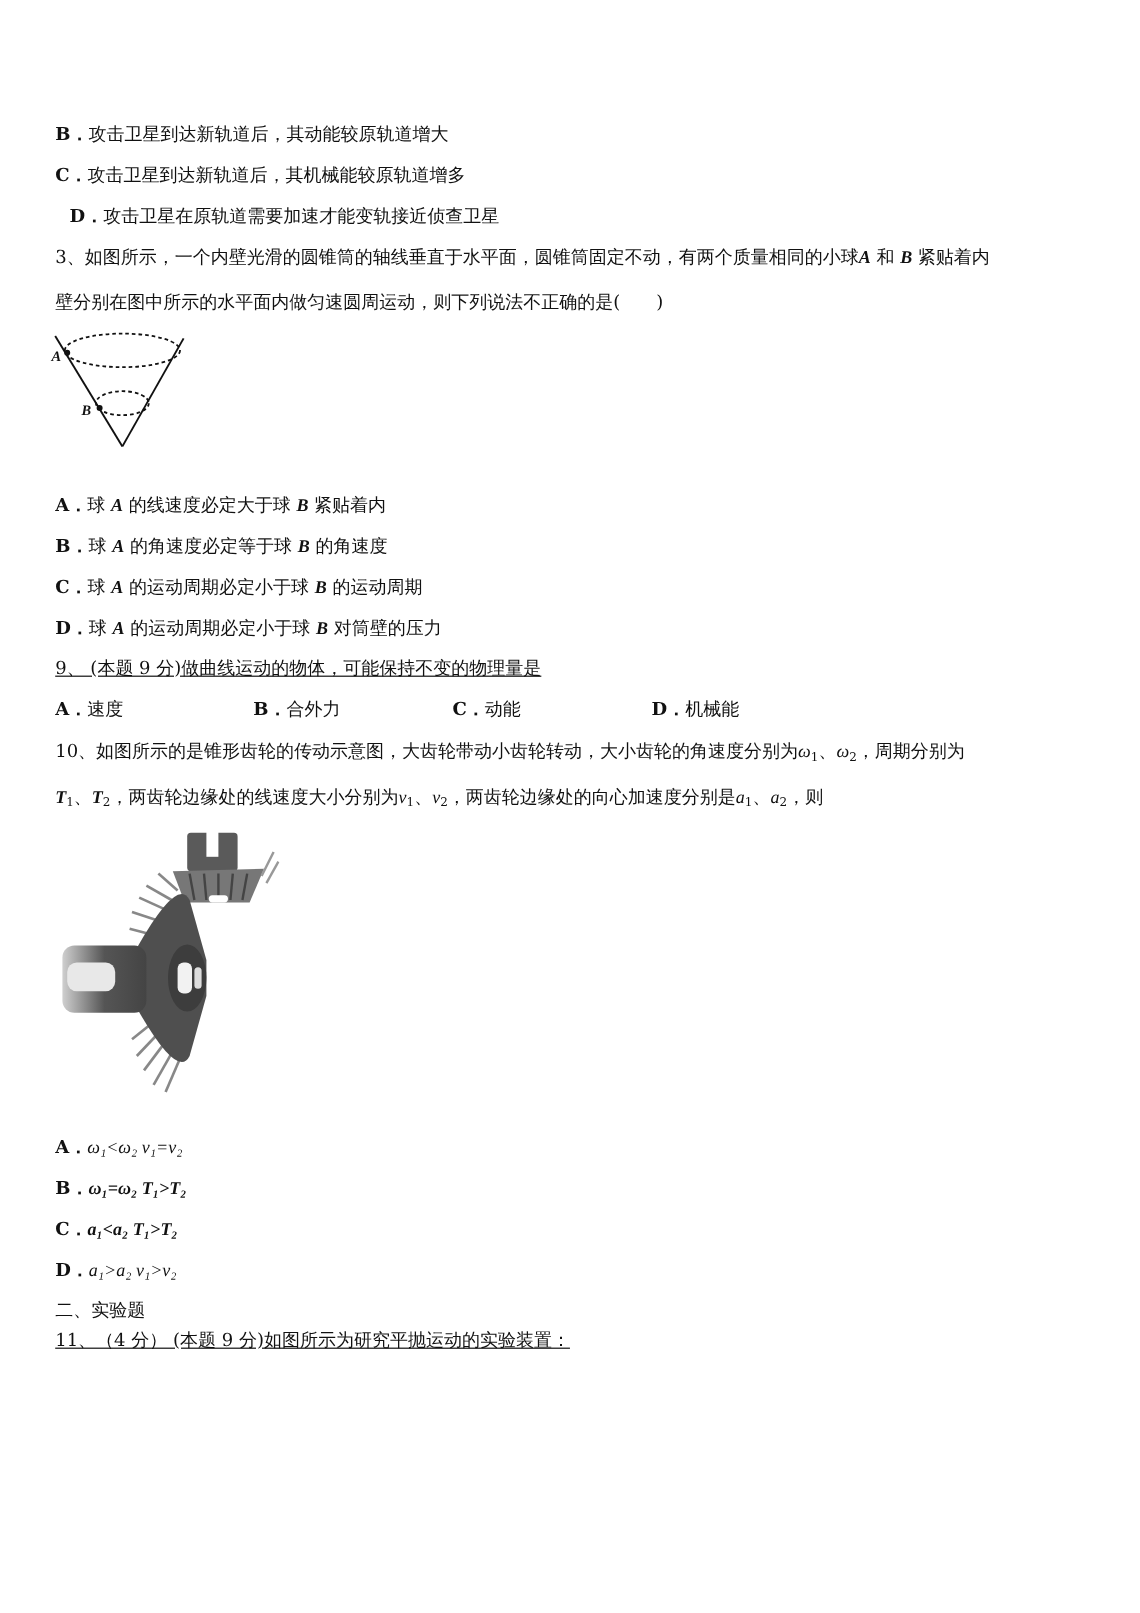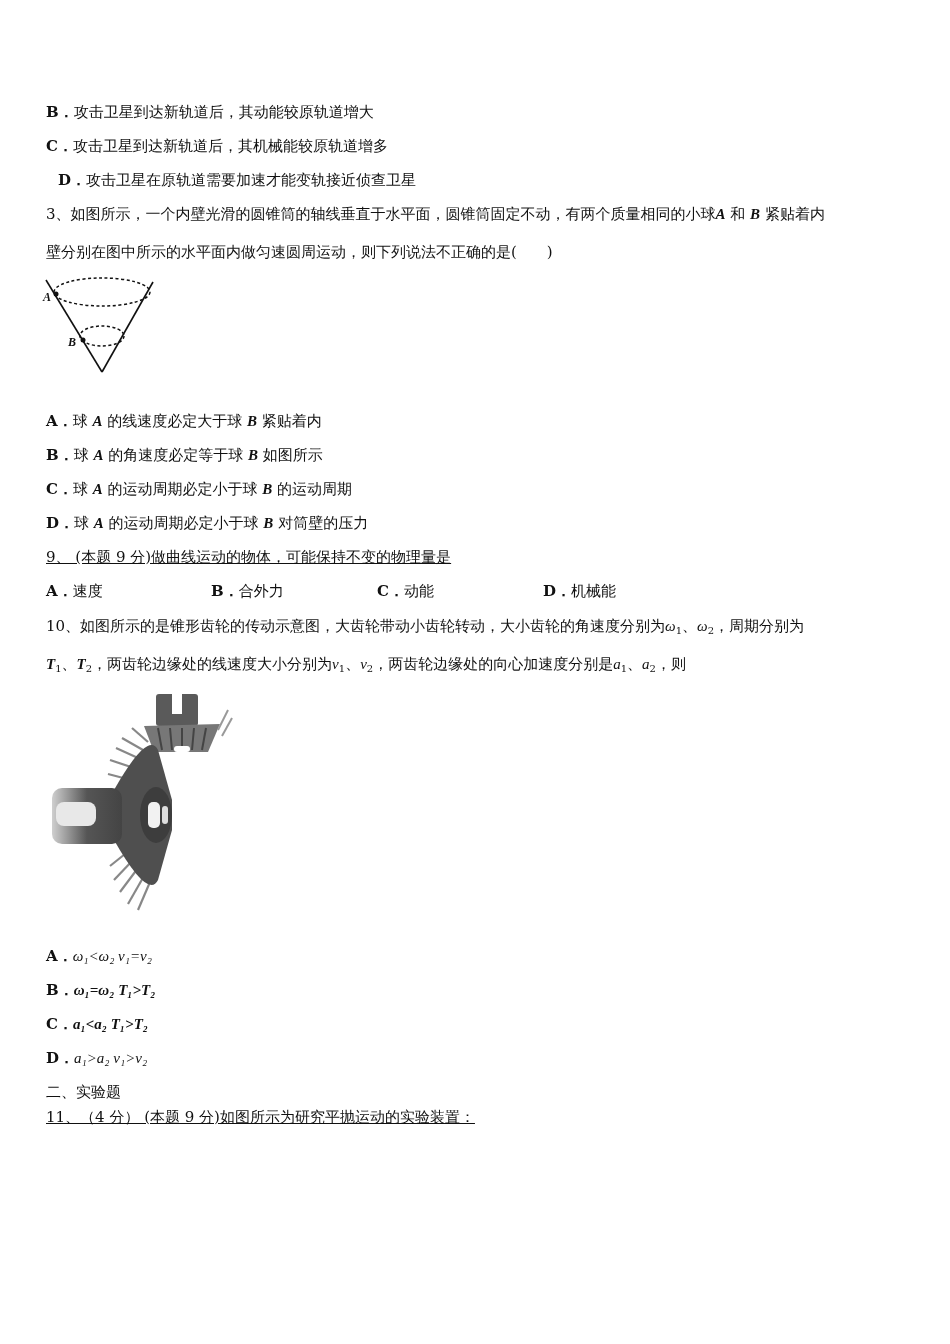--- a/index.html
+++ b/index.html
@@ -43,21 +43,21 @@
     <circle cx="43" cy="68" r="2.5" fill="#111"></circle>
     <text x="3" y="29" font-size="12" font-style="italic" font-weight="bold" font-family="Liberation Serif, serif" fill="#111">A</text>
     <text x="28" y="74" font-size="12" font-style="italic" font-weight="bold" font-family="Liberation Serif, serif" fill="#111">B</text>
   </svg>
 </div>
 
 <div class="line" style="top:411px;">
   <span class="lbl">A．</span><span>球 </span><span class="it b">A</span><span> 的线速度必定大于球 </span><span class="it b">B</span><span> 紧贴着内</span>
 </div>
 <div class="line" style="top:445px;">
-  <span class="lbl">B．</span><span>球 </span><span class="it b">A</span><span> 的角速度必定等于球 </span><span class="it b">B</span><span> 如图所示</span>
+  <span class="lbl">B．</span><span>球 </span><span class="it b">A</span><span> 的角速度必定等于球 </span><span class="it b">B</span><span> 的角速度</span>
 </div>
 <div class="line" style="top:479px;">
   <span class="lbl">C．</span><span>球 </span><span class="it b">A</span><span> 的运动周期必定小于球 </span><span class="it b">B</span><span> 的运动周期</span>
 </div>
 <div class="line" style="top:513px;">
   <span class="lbl">D．</span><span>球 </span><span class="it b">A</span><span> 的运动周期必定小于球 </span><span class="it b">B</span><span> 对筒壁的压力</span>
 </div>
 
 <div class="line" style="top:547px;text-decoration:underline;">
   <span>9、 (本题 9 分)做曲线运动的物体，可能保持不变的物理量是</span>

